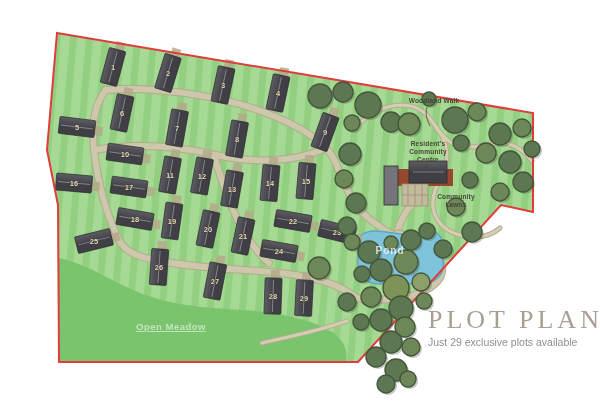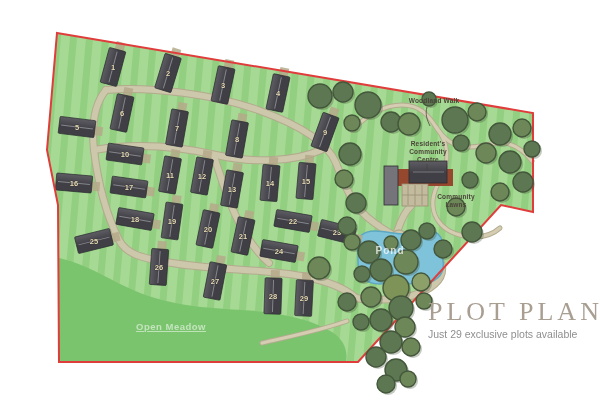--- a/index.html
+++ b/index.html
@@ -4,21 +4,21 @@
 <style>
   html,body{margin:0;padding:0;background:#fff;}
   #stage{position:relative;width:600px;height:403px;background:#fff;overflow:hidden;
          font-family:"Liberation Sans",sans-serif;}
   #map{position:absolute;left:0;top:0;}
   .map-label{font:600 6.5px "Liberation Sans",sans-serif;fill:#4a4538;letter-spacing:.2px;}
   .leader{stroke:#4a4538;stroke-width:.8;fill:none;}
   .pond-label{font:600 10px "Liberation Sans",sans-serif;fill:rgba(255,255,255,.72);letter-spacing:1px;}
   .meadow-label{font:600 9.5px "Liberation Sans",sans-serif;fill:rgba(255,255,255,.55);letter-spacing:.5px;}
   .plot-num{font:bold 7.5px "Liberation Sans",sans-serif;paint-order:stroke;stroke:#2e2e33;stroke-width:.7px;}
-  #title-block{position:absolute;left:428px;top:297px;width:146px;text-align:center;}
+  #title-block{position:absolute;left:428px;top:305px;width:146px;text-align:center;}
   #plan-title{font-family:"Liberation Serif",serif;font-size:26px;letter-spacing:4px;
               color:#a89f92;white-space:nowrap;font-weight:400;}
   .subtitle{font-size:10.5px;color:#8f8f8f;line-height:15px;white-space:nowrap;}
   .subtitle:first-of-type{margin-top:7px;}
 </style>
 </head>
 <body>
 
 <div id="stage">
   <svg id="map" width="600" height="403" viewBox="0 0 600 403">

